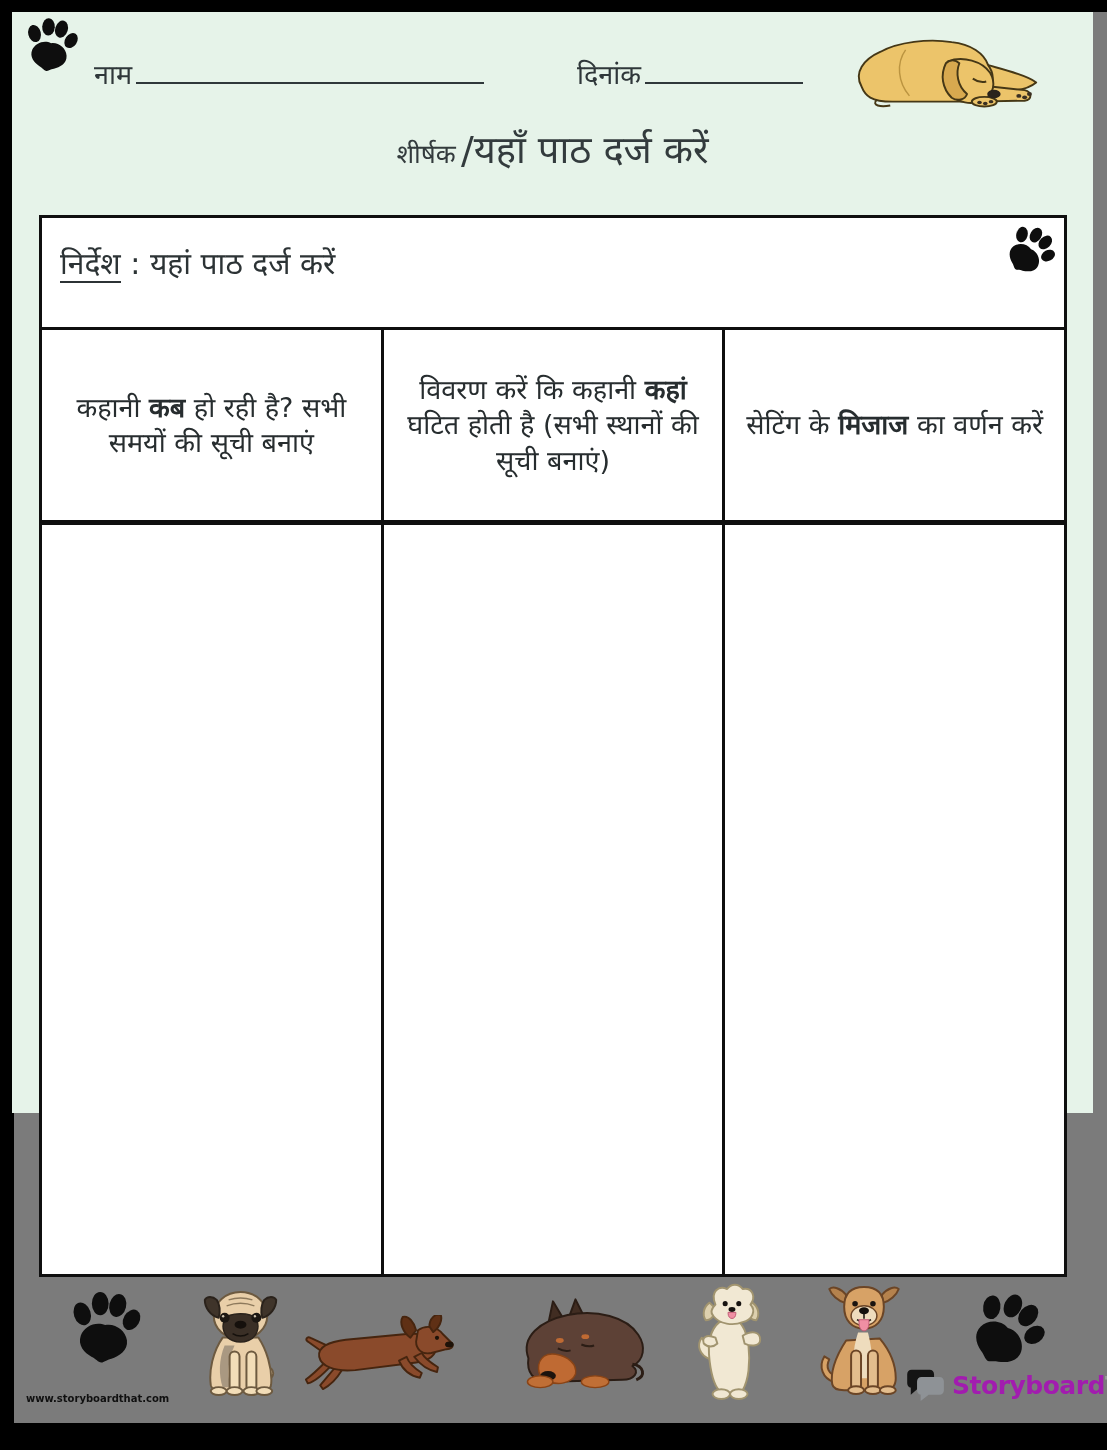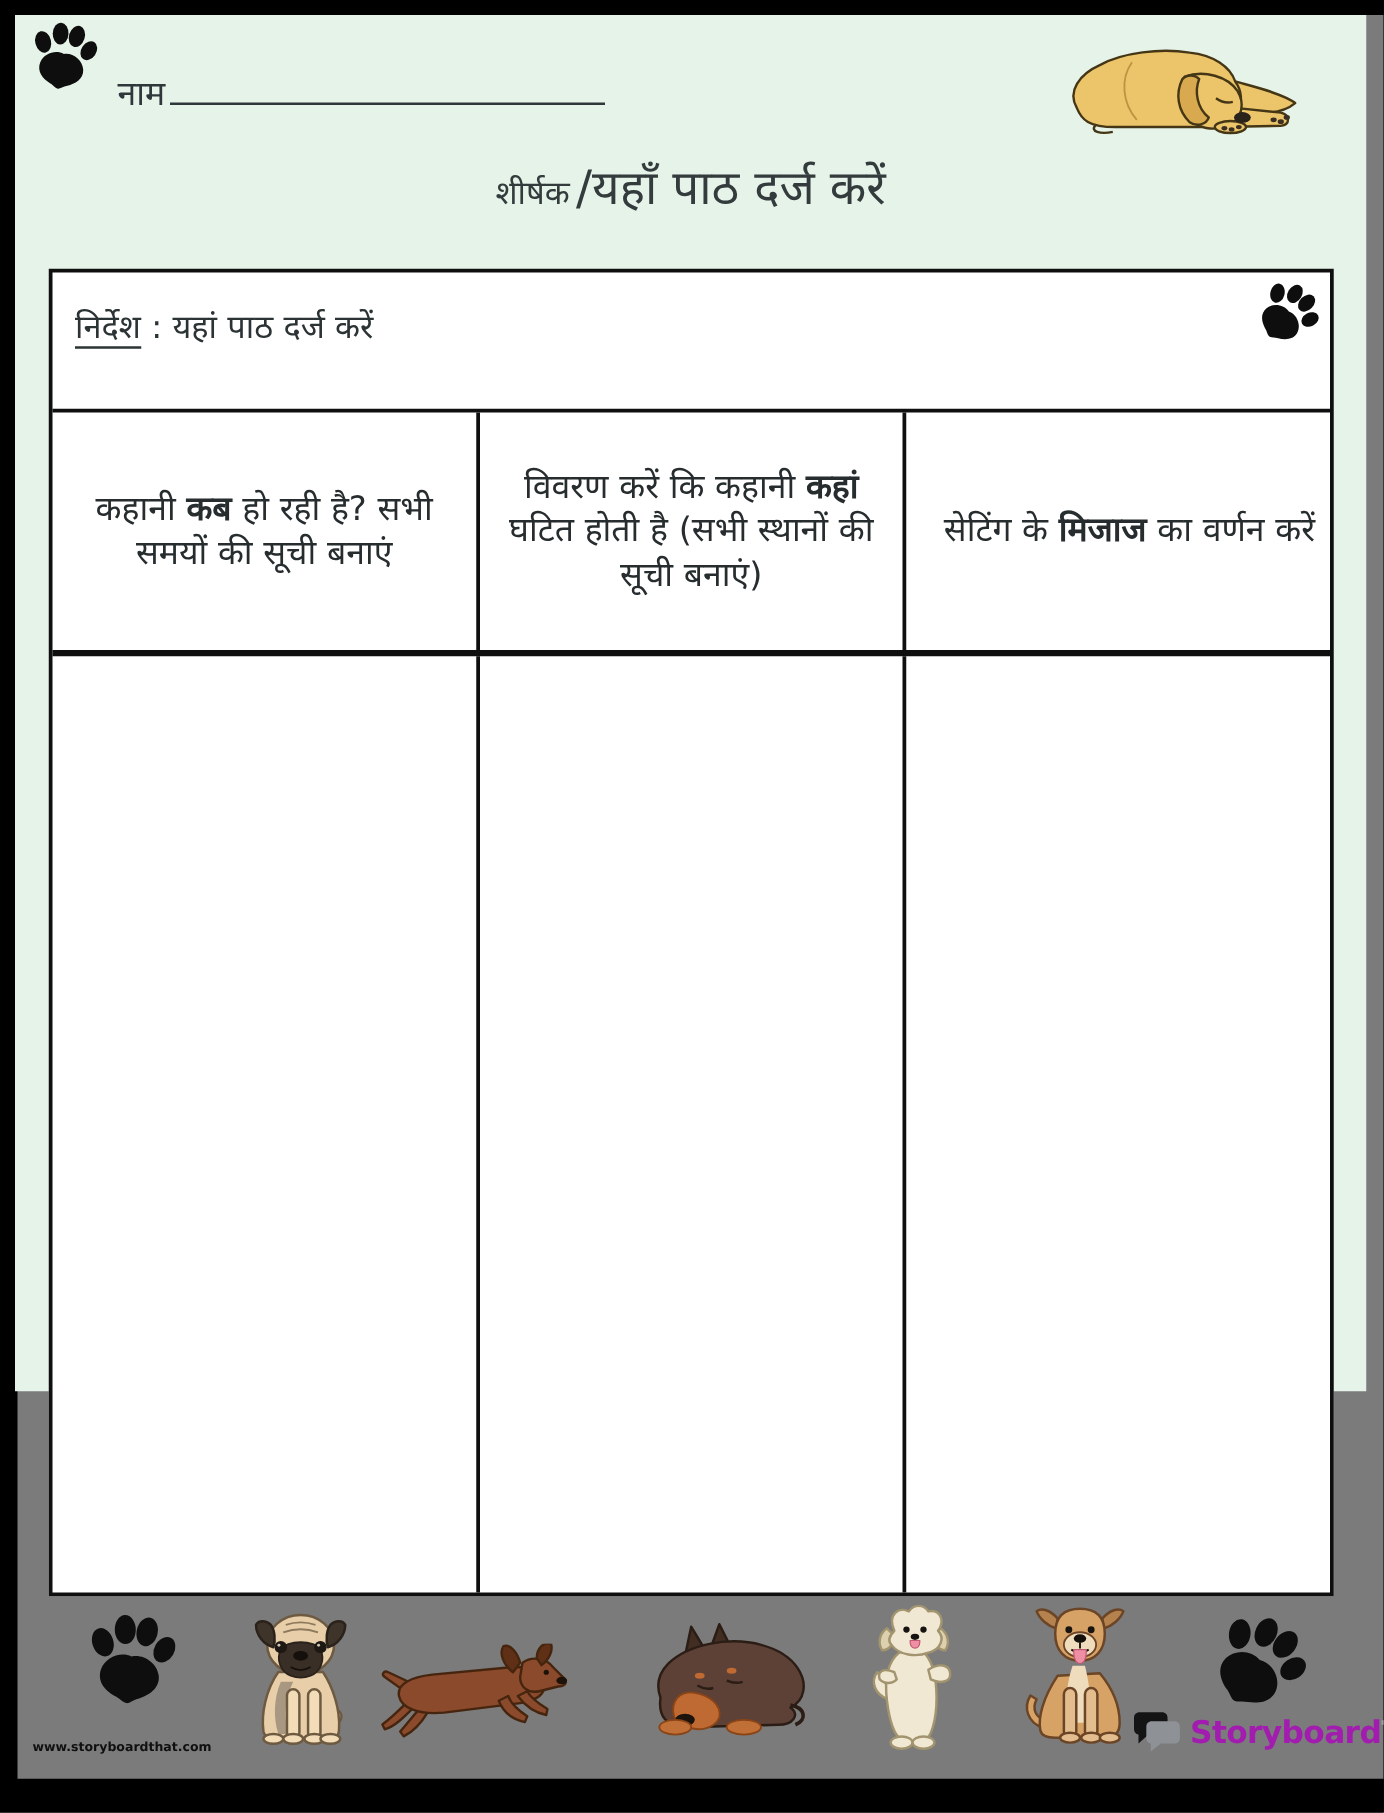--- a/index.html
+++ b/index.html
@@ -11,26 +11,26 @@
   
   .field{position:absolute;font-size:27px;color:#2f373a;white-space:nowrap;}
   .u-line{display:inline-block;border-bottom:2px solid #2f373a;height:1.05em;vertical-align:baseline;margin-left:4px;}
   .title{position:absolute;left:0;top:110px;width:100%;text-align:center;color:#333b3d;}
   .title .pre{font-size:26px;}
   .title .main{font-size:38px;}
   
   .itable{position:absolute;left:27px;top:203px;width:1028px;height:1062px;background:#fff;
           border:3px solid #0f0f0f;box-sizing:border-box;display:flex;flex-direction:column;}
   .instr-row{height:112px;border-bottom:3px solid #0f0f0f;box-sizing:border-box;position:relative;
-             padding:24px 70px 6px 18px;font-size:26px;color:#2c3335;}
+             padding:24px 70px 6px 18px;font-size:30px;color:#2c3335;}
   .instr-label{border-bottom:2px solid #2c3335;}
   .header-row{height:195px;border-bottom:5px solid #0f0f0f;box-sizing:border-box;display:flex;}
   .body-row{flex:1;display:flex;}
   .cell{flex:1;border-right:3px solid #0f0f0f;box-sizing:border-box;}
-  .cell:last-child{border-right:none;justify-content:flex-end;}
+  .cell:last-child{border-right:none;}
   .hcell{display:flex;align-items:center;justify-content:center;text-align:center;
          font-size:27px;line-height:1.3;color:#272d2f;padding:0 12px;}
   .hcell b{font-weight:bold;}
   
   .website{position:absolute;left:14px;top:1381px;font-size:10px;font-weight:bold;color:#101010;}
   .logo{position:absolute;left:894px;top:1356px;display:flex;align-items:center;gap:6px;}
   .logo-text{font-size:25px;font-weight:600;letter-spacing:-0.5px;white-space:nowrap;}
   .logo-text .b1{color:#a21caf;} .logo-text .b2{color:#9b9b9b;}
   svg{display:block;}
 </style>
@@ -54,20 +54,23 @@
   <div class="page">
 
     <div class="abs" style="left:8px;top:4px;transform:rotate(10deg);">
       <svg width="60" height="60" viewBox="0 0 100 100">
           <use href="#paw"></use>
         </svg>
     </div>
 
     <div class="field" style="left:82px;top:42px;">
       <span>नाम</span><span class="u-line" style="width:348px;"></span>
+    </div>
+    <div class="field" style="left:565px;top:42px;">
+      <span>दिनांक</span><span class="u-line" style="width:158px;"></span>
     </div>
 
     <div class="abs" style="left:836px;top:12px;">
       <svg width="192" height="90" viewBox="0 0 200 92" fill="#ecc46a" stroke="#453716" stroke-width="2" stroke-linejoin="round">
         <path d="M150 66 C162 70 184 70 196 60 C186 52 160 46 146 42 Z"></path>
         <path d="M14 64 C6 50 16 36 34 28 C52 18 84 14 108 18 C128 20 142 30 146 42 C152 50 152 60 148 66 C150 74 143 80 130 80 L46 80 C24 80 18 74 14 64 Z"></path>
         <path d="M30 78 C24 84 34 86 44 84" fill="none"></path>
         <path d="M60 26 C50 40 52 60 64 74" fill="none" stroke="#bb9440" stroke-width="1.5"></path>
         <path d="M146 64 L184 68 C192 70 192 78 184 79 L134 80 Z"></path>
         <ellipse cx="178" cy="74" rx="2.6" ry="2" fill="#3a2f22" stroke="none"></ellipse>

